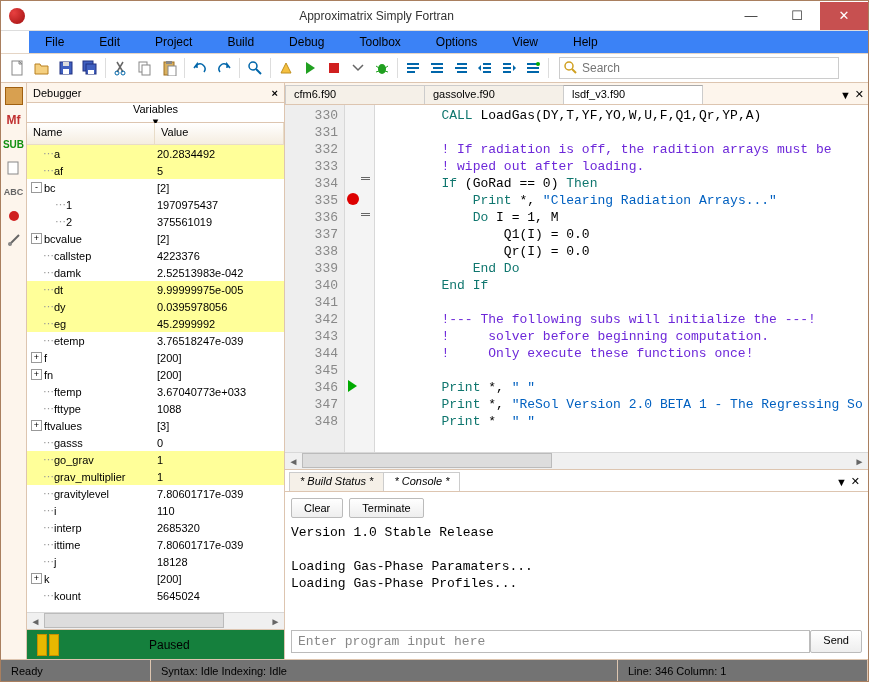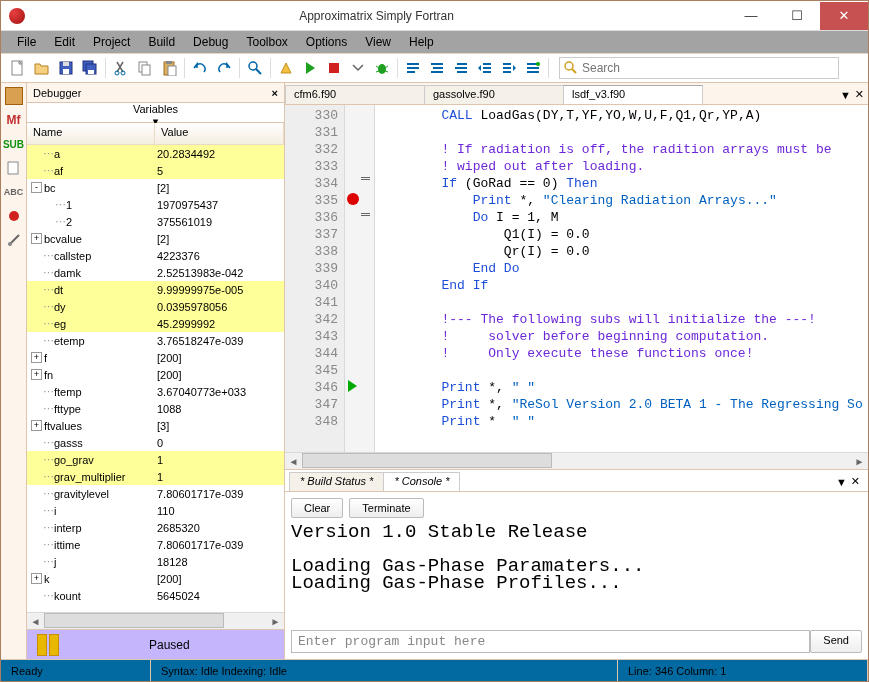--- a/index.html
+++ b/index.html
@@ -3,21 +3,21 @@
 <meta charset="utf-8">
 <style>
 * { box-sizing: border-box; margin: 0; padding: 0; }
 body { font-family: "Segoe UI", Tahoma, sans-serif; font-size: 12px; background: #fff; width: 869px; height: 682px; overflow: hidden; display: flex; flex-direction: column; border: 1px solid #a97f5f; }
 .titlebar { height: 30px; background: #fff; display: flex; align-items: center; border-bottom: 1px solid #ddd; }
 .titlebar .icon { width: 16px; height: 16px; margin-left: 8px; background: radial-gradient(circle at 30% 30%, #e84040, #a01010); border-radius: 50%; }
 .titlebar .title { flex: 1; text-align: center; font-size: 12px; color: #333; }
 .winbtns { display: flex; }
 .winbtn { width: 46px; height: 28px; display: flex; align-items: center; justify-content: center; font-size: 13px; font-family: sans-serif; color: #333; }
 .winbtn.close { background: #c75050; color: #fff; width: 48px; }
-.menubar { height: 22px; display: flex; align-items: center; padding: 0 8px; gap: 2px; background: #a3a3a3; }
+.menubar { height: 22px; display: flex; align-items: center; padding: 0 8px; gap: 19px; background: #3b82f6; margin-left: 28px; }
 .menuitem { padding: 2px 8px; }
 .toolbar { height: 30px; display: flex; align-items: center; padding: 2px 6px; gap: 2px; border-top: 1px solid #e5d5c5; border-bottom: 1px solid #ddc5b0; background: #fff; }
 .tbtn { width: 22px; height: 22px; display: flex; align-items: center; justify-content: center; border-radius: 2px; }
 .sep { width: 1px; height: 20px; background: #ddd; margin: 0 2px; }
 .search { flex: 1; max-width: 280px; height: 22px; border: 1px solid #ccc; padding: 0 4px; display: flex; align-items: center; gap: 4px; margin-left: 6px; }
 .search input { border: none; outline: none; flex: 1; font-size: 12px; }
 .mainarea { flex: 1; display: flex; overflow: hidden; }
 .leftstrip { width: 26px; background: #fdf5ec; border-right: 1px solid #ddc5b0; display: flex; flex-direction: column; align-items: center; padding-top: 4px; gap: 6px; }
 .stripicon { width: 18px; height: 18px; display:flex; align-items:center; justify-content:center; font-size:12px; }
 .leftpanel { width: 258px; display: flex; flex-direction: column; border-right: 1px solid #ddc5b0; }
@@ -27,54 +27,54 @@
 .colhead div { padding: 3px 6px; border-right: 1px solid #e8dcc8; border-bottom: 1px solid #e8dcc8; background: linear-gradient(#fff,#f5ede0); font-size: 11px; }
 .colhead .cname { width: 128px; }
 .colhead .cval { flex: 1; }
 .varlist { flex: 1; overflow: auto; font-size: 11px; }
 .varrow { display: flex; height: 17px; align-items: center; }
 .varrow .tree { width: 128px; padding-left: 4px; display: flex; align-items: center; white-space: nowrap; }
 .varrow .val { flex: 1; padding-left: 2px; white-space: nowrap; }
 .varrow.hl { background: #ffff99; }
 .exp { display: inline-block; width: 11px; height: 11px; border: 1px solid #999; text-align: center; line-height: 9px; font-size: 9px; margin-right: 2px; background: #fff; }
 .dots { color: #999; letter-spacing: -1px; margin-right: 1px; }
-.pausebar { height: 30px; border-top: 1px solid #ddc5b0; display: flex; align-items: center; padding: 0 10px; gap: 90px; background:#c4b5fd; }
+.pausebar { height: 30px; border-top: 1px solid #ddc5b0; display: flex; align-items: center; padding: 0 10px; gap: 90px; background:#15803d; }
 .pauseicons { display:flex; gap:2px; }
 .pauseicons div { width: 10px; height: 22px; background: #e8b800; border:1px solid #c89000; }
 .rightarea { flex: 1; display: flex; flex-direction: column; overflow: hidden; }
 .filetabs { height: 22px; display: flex; border-bottom: 1px solid #ddc5b0; align-items: stretch; background:#fdf5ec; padding-top:2px; }
 .filetab { width: 140px; border: 1px solid #ccc; border-bottom: none; padding: 2px 8px; font-size: 11px; background: #f5f0e8; margin-right: -1px; position:relative; }
 .filetab.active { background: #fff; border-top: 1px solid #aaa; z-index:2; }
 .tabctrl { margin-left: auto; display:flex; align-items:center; gap:4px; padding-right:4px; font-size:11px; }
 .editor { flex: 1; display: flex; overflow: hidden; font-family: "Courier New", monospace; font-size: 13px; position:relative; }
 .gutter { width: 60px; background: #eee; text-align: right; padding: 2px 6px 2px 0; color: #888; line-height: 17px; border-right:1px solid #d8d8d8; }
 .margin { width: 30px; background: #f4f4f4; border-right:1px solid #d8d8d8; position:relative; }
 .breakpt { position:absolute; width:12px; height:12px; background:#d00; border-radius:50%; left:2px; }
 .arrow { position:absolute; left:3px; width:0; height:0; border-top:6px solid transparent; border-bottom:6px solid transparent; border-left:9px solid #0a0; }
 .foldm { position:absolute; left:16px; width:9px; height:3px; border-top:1px solid #666; border-bottom:1px solid #666; }
 .code { flex: 1; padding: 2px 4px; line-height: 17px; white-space: pre; overflow: hidden; }
-.kw { color: #1d4ed8; }
+.kw { color: #0f766e; }
 .cm { color: #6d28d9; }
 .str { color: #0060c0; }
 .hscroll { height:17px; background:#f0f0f0; border-top:1px solid #d8d8d8; display:flex; }
 .hscroll .track { flex:1; position:relative; }
 .hscroll .thumb { position:absolute; left:0; width:250px; height:15px; background:#ddd; border:1px solid #bbb; top:0; }
 .hscroll .arr { width:17px; display:flex; align-items:center; justify-content:center; color:#666; font-size:10px; }
 .bottompanel { height: 190px; border-top: 1px solid #ddc5b0; display: flex; flex-direction: column; }
 .bottabs { height: 22px; display: flex; align-items: stretch; padding:2px 4px 0; border-bottom:1px solid #ddc5b0; }
 .bottab { border: 1px solid #ccc; border-bottom: none; padding: 2px 10px; font-size: 11px; font-style: italic; background: #f5f0e8; margin-right:-1px; }
 .bottab.active { background: #fff; }
 .bottabctrl { margin-left:auto; display:flex; gap:4px; align-items:center; font-size:11px; padding-right:4px; }
 .console { flex: 1; display: flex; flex-direction: column; padding: 6px; gap: 6px; }
 .conbtns { display: flex; gap: 6px; }
 .conbtn { padding: 3px 12px; border: 1px solid #bbb; background: linear-gradient(#fff,#eee); font-size: 11px; border-radius:2px; }
-.conout { flex: 1; font-family: "Courier New", monospace; font-size: 19px; white-space: pre; line-height: 17px; overflow:hidden; }
+.conout { flex: 1; font-family: "Courier New", monospace; font-size: 13px; white-space: pre; line-height: 17px; overflow:hidden; }
 .coninrow { display: flex; }
 .conin { flex: 1; border: 1px solid #bbb; padding: 3px 6px; font-family: "Courier New", monospace; font-size: 13px; color:#888; }
-.statusbar { height: 22px; background: #0369a1; border-top: 1px solid #ddc5b0; display: flex; align-items: center; font-size: 11px; }
+.statusbar { height: 22px; background: #737373; border-top: 1px solid #ddc5b0; display: flex; align-items: center; font-size: 11px; }
 .statuscell { padding: 0 10px; border-right: 1px solid #ddc5b0; height:100%; display:flex; align-items:center; }
 svg { display:block; }
 </style>
 </head>
 <body>
 
 <div class="titlebar">
   <div class="icon"></div>
   <div class="title">Approximatrix Simply Fortran</div>
   <div class="winbtns">

